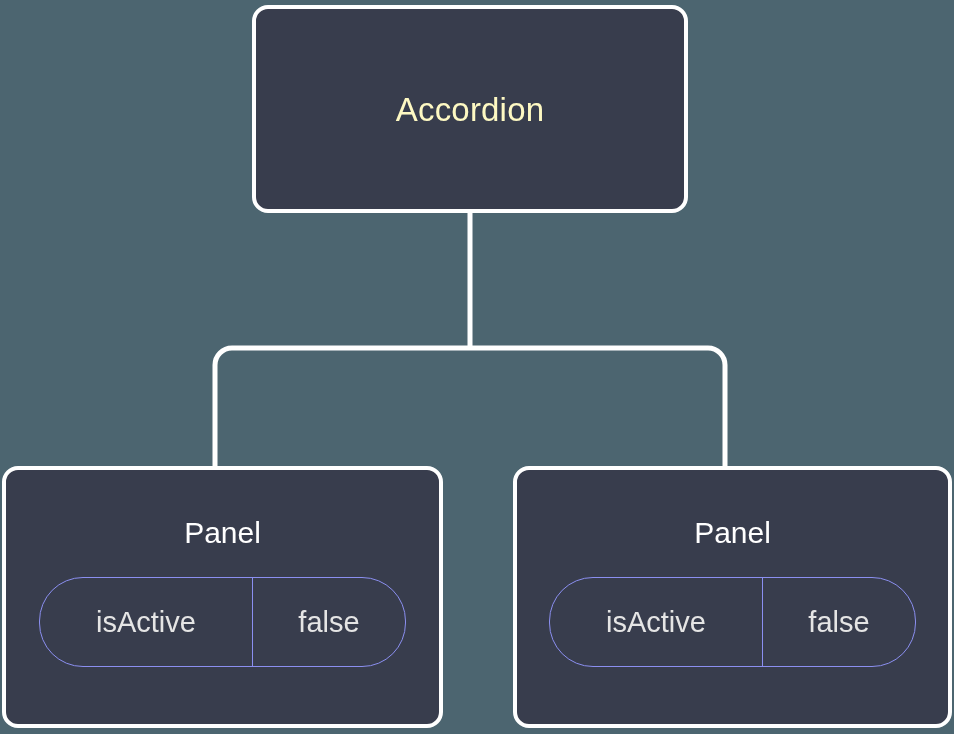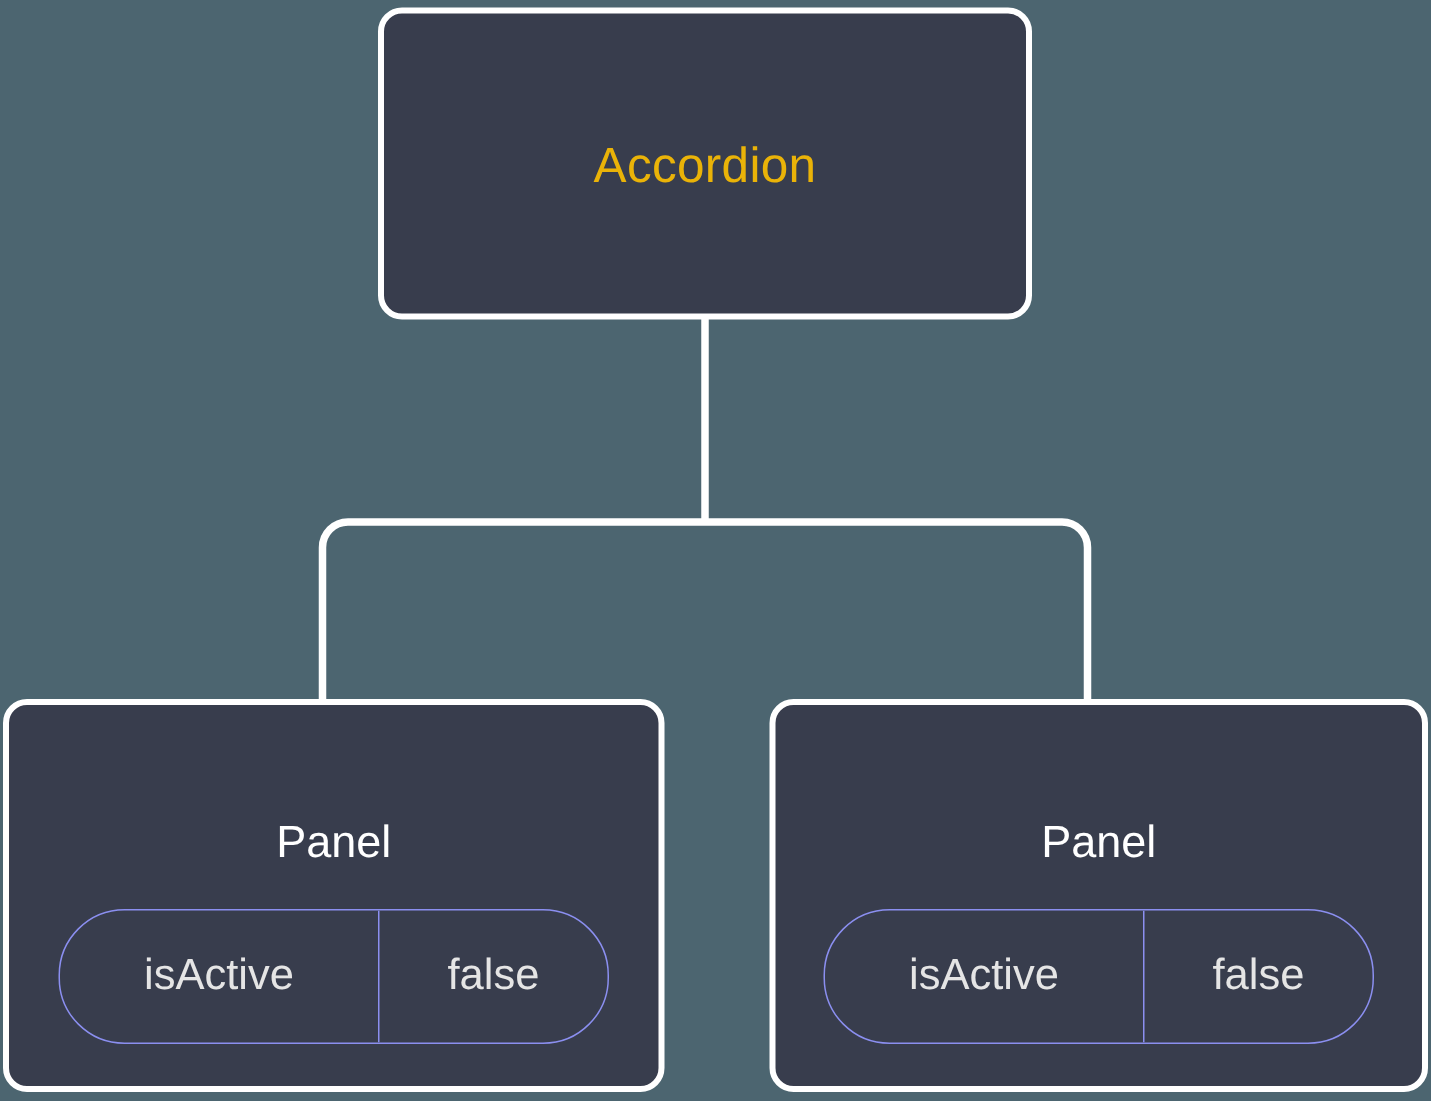--- a/index.html
+++ b/index.html
@@ -45,34 +45,33 @@
 
   
   #node-accordion {
     left: 252px;
     top: 5px;
     width: 436px;
     height: 208px;
     justify-content: center;
   }
   .node-title-root {
-    color: #eab308;
+    color: #fef9c3;
     font-size: 33px;
     font-weight: 400;
     letter-spacing: 0.2px;
     line-height: 1;
     text-align: center;
   }
 
   
   .panel-node {
     top: 466px;
     height: 262px;
     padding-top: 48px;
-    justify-content: center;
   }
   #node-panel-left  { left: 2px;   width: 441px; }
   #node-panel-right { left: 513px; width: 439px; }
 
   .node-title {
     color: #ffffff;
     font-size: 30px;
     font-weight: 400;
     line-height: 1;
     margin-bottom: 29px;

